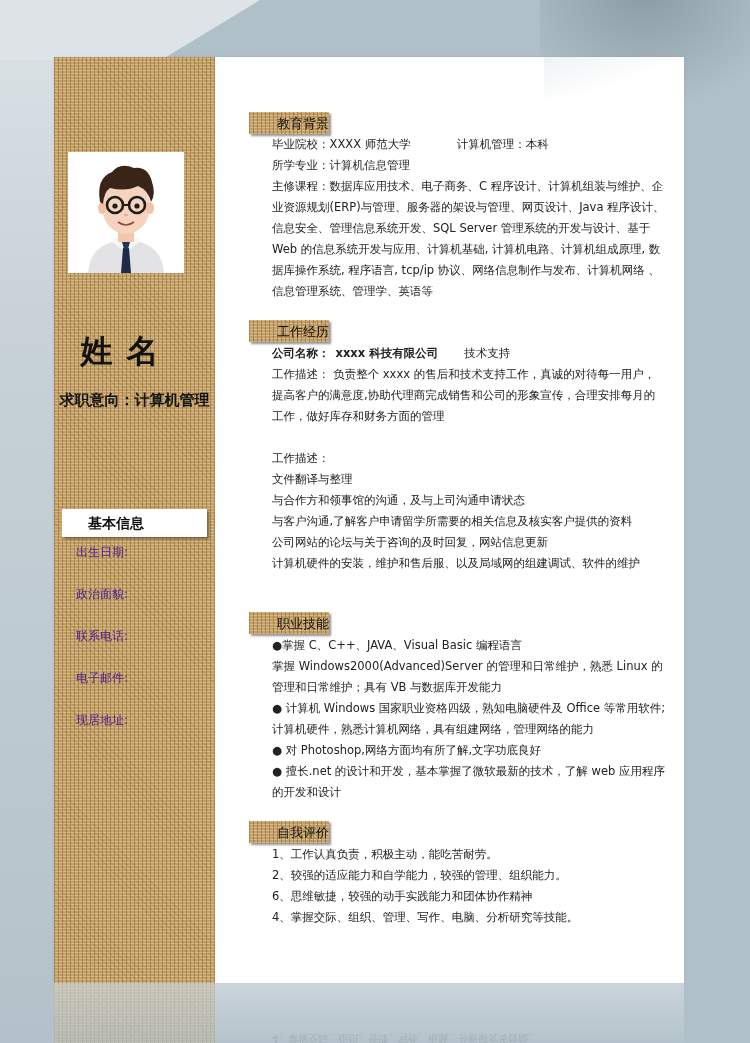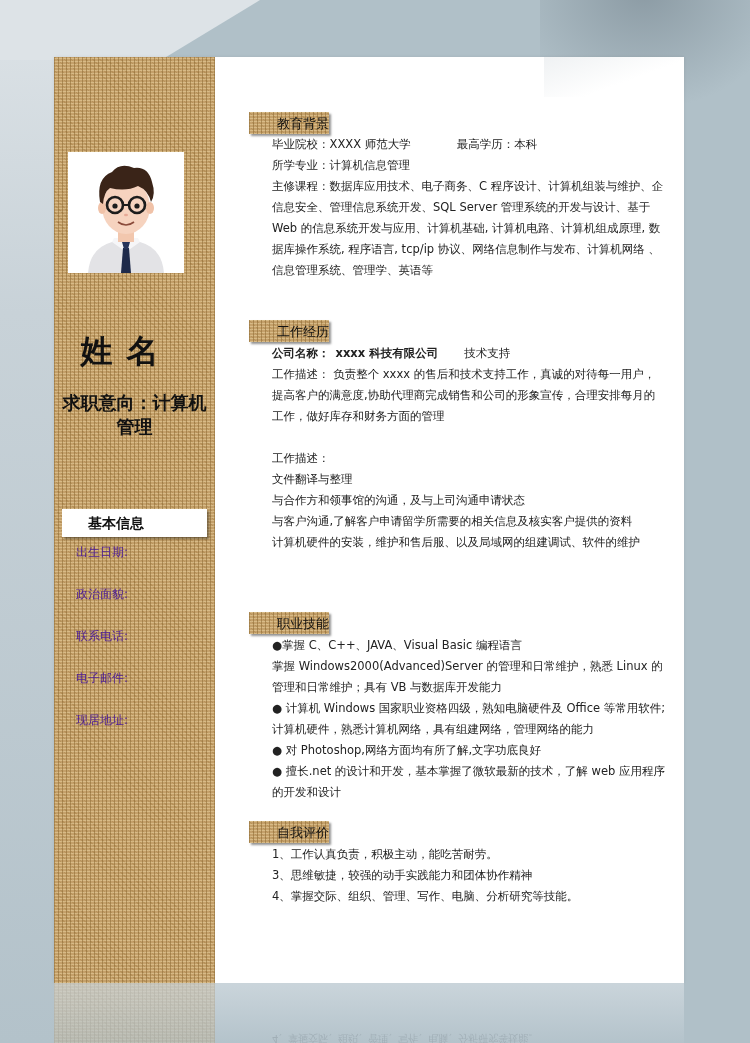--- a/index.html
+++ b/index.html
@@ -56,21 +56,21 @@
     position: absolute; left: 68px; top: 152px; width: 116px; height: 121px;
     background: #ffffff; overflow: hidden;
   }
   .name {
     position: absolute; left: 54px; top: 330px; width: 131px; text-align: center;
     font-size: 32px; font-weight: bold; color: #111; letter-spacing: 14px;
     padding-left: 14px;
   }
   .objective {
     position: absolute; left: 54px; top: 391px; width: 161px; text-align: center;
-    font-size: 18px; font-weight: bold; color: #111;
+    font-size: 15px; font-weight: bold; color: #111;
   }
   .info-title {
     position: absolute; left: 62px; top: 493px; width: 145px; height: 28px;
     background: #fff; box-shadow: 2px 2px 2px rgba(70,60,40,0.6);
     font-size: 14px; font-weight: bold; color: #111;
     padding-left: 26px; line-height: 28px; margin-top: 16px;
   }
   .info-item {
     position: absolute; left: 76px; font-size: 12px; color: #4c1d95;
   }
@@ -132,63 +132,66 @@
 <div class="info-title">基本信息</div>
 <div class="info-item" style="top:544px">出生日期:</div>
 <div class="info-item" style="top:586px">政治面貌:</div>
 <div class="info-item" style="top:628px">联系电话:</div>
 <div class="info-item" style="top:670px">电子邮件:</div>
 <div class="info-item" style="top:712px">现居地址:</div>
 
 <div class="sec-head weave" style="top:112px">教育背景</div>
 <div class="content" style="top:134px">
   <div class="line">
-    <span>毕业院校：</span><span>XXXX 师范大学</span><span class="gap" style="width:46px"></span><span>最高学历：</span><span>本科</span>
+    <span>毕业院校：</span><span>XXXX 师范大学</span><span class="gap" style="width:46px"></span><span>计算机管理：</span><span>本科</span>
   </div>
   <div class="line">
     <span>所学专业：</span><span>计算机信息管理</span>
   </div>
   <div class="line">主修课程：数据库应用技术、电子商务、C 程序设计、计算机组装与维护、企</div>
+  <div class="line">业资源规划(ERP)与管理、服务器的架设与管理、网页设计、Java 程序设计、</div>
   <div class="line">信息安全、管理信息系统开发、SQL Server 管理系统的开发与设计、基于</div>
   <div class="line">Web  的信息系统开发与应用、计算机基础, 计算机电路、计算机组成原理, 数</div>
   <div class="line">据库操作系统, 程序语言, tcp/ip 协议、网络信息制作与发布、计算机网络 、</div>
   <div class="line">信息管理系统、管理学、英语等</div>
 </div>
 
 <div class="sec-head weave" style="top:320px">工作经历</div>
 <div class="content" style="top:343px">
   <div class="line">
     <span class="bold">公司名称：</span><span class="gap" style="width:6px"></span><span class="bold">xxxx 科技有限公司</span><span class="gap" style="width:26px"></span><span>技术支持</span>
   </div>
   <div class="line">工作描述：  负责整个 xxxx 的售后和技术支持工作，真诚的对待每一用户，</div>
   <div class="line">提高客户的满意度,协助代理商完成销售和公司的形象宣传，合理安排每月的</div>
   <div class="line">工作，做好库存和财务方面的管理</div>
   <div style="height:21px"></div>
   <div class="line">工作描述：</div>
   <div class="line">文件翻译与整理</div>
   <div class="line">与合作方和领事馆的沟通，及与上司沟通申请状态</div>
   <div class="line">与客户沟通,了解客户申请留学所需要的相关信息及核实客户提供的资料</div>
+  <div class="line">公司网站的论坛与关于咨询的及时回复，网站信息更新</div>
   <div class="line">计算机硬件的安装，维护和售后服、以及局域网的组建调试、软件的维护</div>
 </div>
 
 <div class="sec-head weave" style="top:612px">职业技能</div>
 <div class="content" style="top:635px">
   <div class="line">●掌握 C、C++、JAVA、Visual Basic  编程语言</div>
   <div class="line"> 掌握 Windows2000(Advanced)Server 的管理和日常维护，熟悉 Linux 的</div>
   <div class="line">管理和日常维护；具有 VB 与数据库开发能力</div>
   <div class="line">● 计算机 Windows 国家职业资格四级，熟知电脑硬件及 Office 等常用软件;</div>
   <div class="line">计算机硬件，熟悉计算机网络，具有组建网络，管理网络的能力</div>
   <div class="line">● 对 Photoshop,网络方面均有所了解,文字功底良好</div>
   <div class="line">● 擅长.net 的设计和开发，基本掌握了微软最新的技术，了解 web 应用程序</div>
   <div class="line">的开发和设计</div>
 </div>
 
 <div class="sec-head weave" style="top:821px">自我评价</div>
 <div class="content" style="top:844px">
   <div class="line">1、工作认真负责，积极主动，能吃苦耐劳。</div>
-  <div class="line">3、思维敏捷，较强的动手实践能力和团体协作精神</div>
+  <div class="line">2、较强的适应能力和自学能力，较强的管理、组织能力。</div>
+  <div class="line">6、思维敏捷，较强的动手实践能力和团体协作精神</div>
   <div class="line">4、掌握交际、组织、管理、写作、电脑、分析研究等技能。</div>
 </div>
 
 <div class="reflection">
   <div class="ref-side weave"></div>
   <div class="ref-text">4、掌握交际、组织、管理、写作、电脑、分析研究等技能。</div>
 </div>
 
 </body></html>

